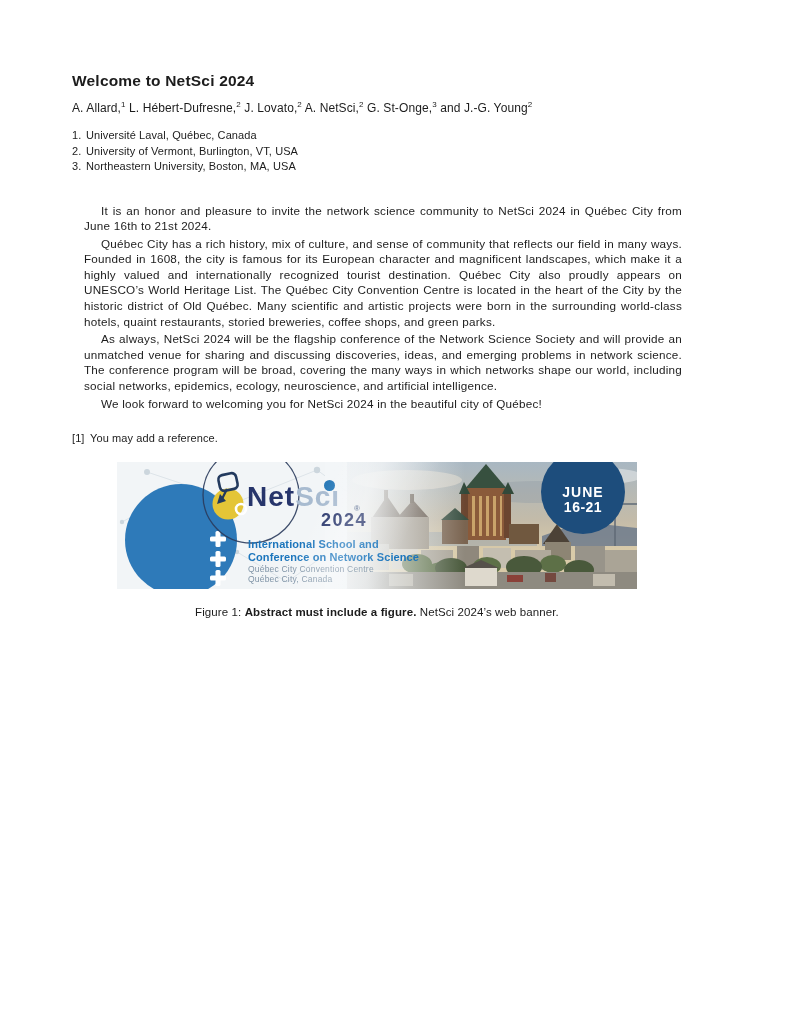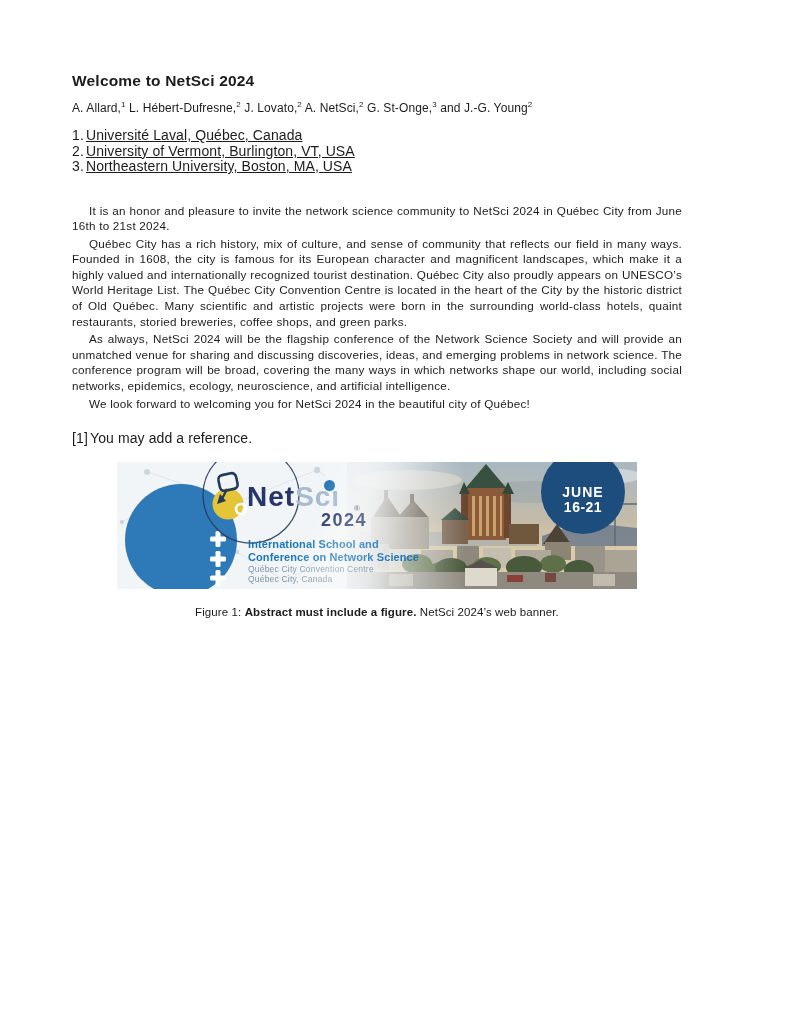--- a/index.html
+++ b/index.html
@@ -7,31 +7,31 @@
   body { font-family:"Liberation Sans","DejaVu Sans",sans-serif; color:#1c1c1c; }
   .page {
     position:relative; width:794px; height:1028px; margin:0 auto;
     background:#ffffff; padding:72px 112px 0 72px; overflow:hidden;
   }
   
   h1.title { font-size:15.5px; font-weight:bold; letter-spacing:.2px; margin:0 0 10px 0; }
   .authors { font-size:12px; margin:0 0 13px 0; letter-spacing:.1px; }
   .authors sup { font-size:8px; }
   .affiliations { list-style:none; margin:0 0 28px 0; }
-  .affiliations .affil { font-size:14px; line-height:15.5px; letter-spacing:.1px;text-decoration:underline; }
+  .affiliations .affil { font-size:11px; line-height:15.5px; letter-spacing:.1px; }
   .affiliations .affil .num { display:inline-block; width:14px; }
   
   .body-text { margin-bottom:20px; }
   .body-text p {
     font-size:11.7px; line-height:15.6px; text-align:justify;
-    text-indent:17px; margin:0 0 2px 0; letter-spacing:.02em;
+    text-indent:17px; margin:0 0 2px 12px; letter-spacing:.02em;
   }
   
   .references { margin-bottom:15px; }
-  .reference { font-size:14px; line-height:15.5px; letter-spacing:.1px; }
+  .reference { font-size:11px; line-height:15.5px; letter-spacing:.1px; }
   .reference .num { display:inline-block; width:18px; }
   
   figure { margin:6px; }
   .banner {
     position:relative; width:520px; height:127px; margin:0 auto;
     background:#f2f5f7; overflow:hidden;
   }
   .banner > * { position:absolute; }
   .net-pattern { left:0; top:0; }
   .photo { right:0; top:0; }

